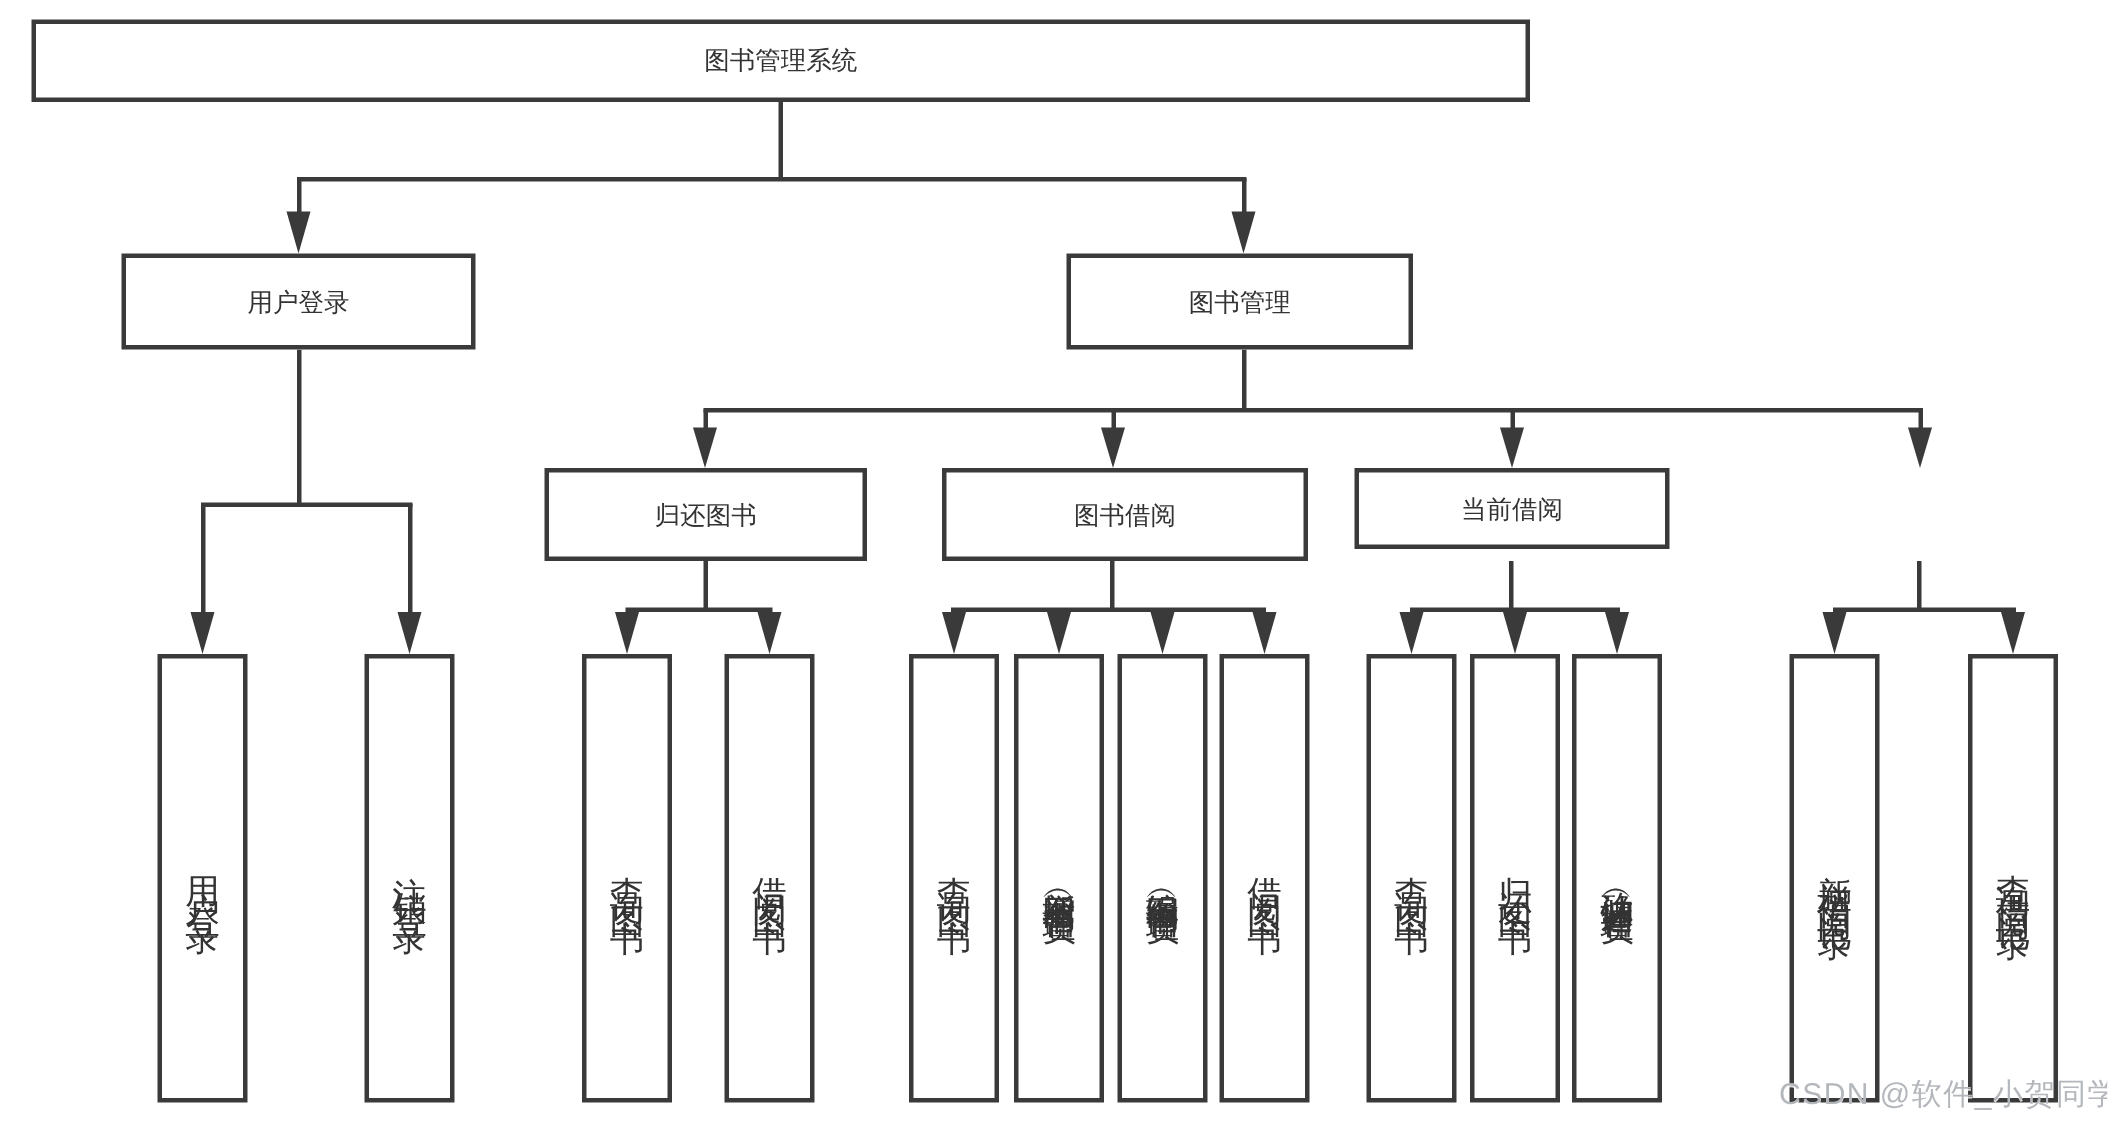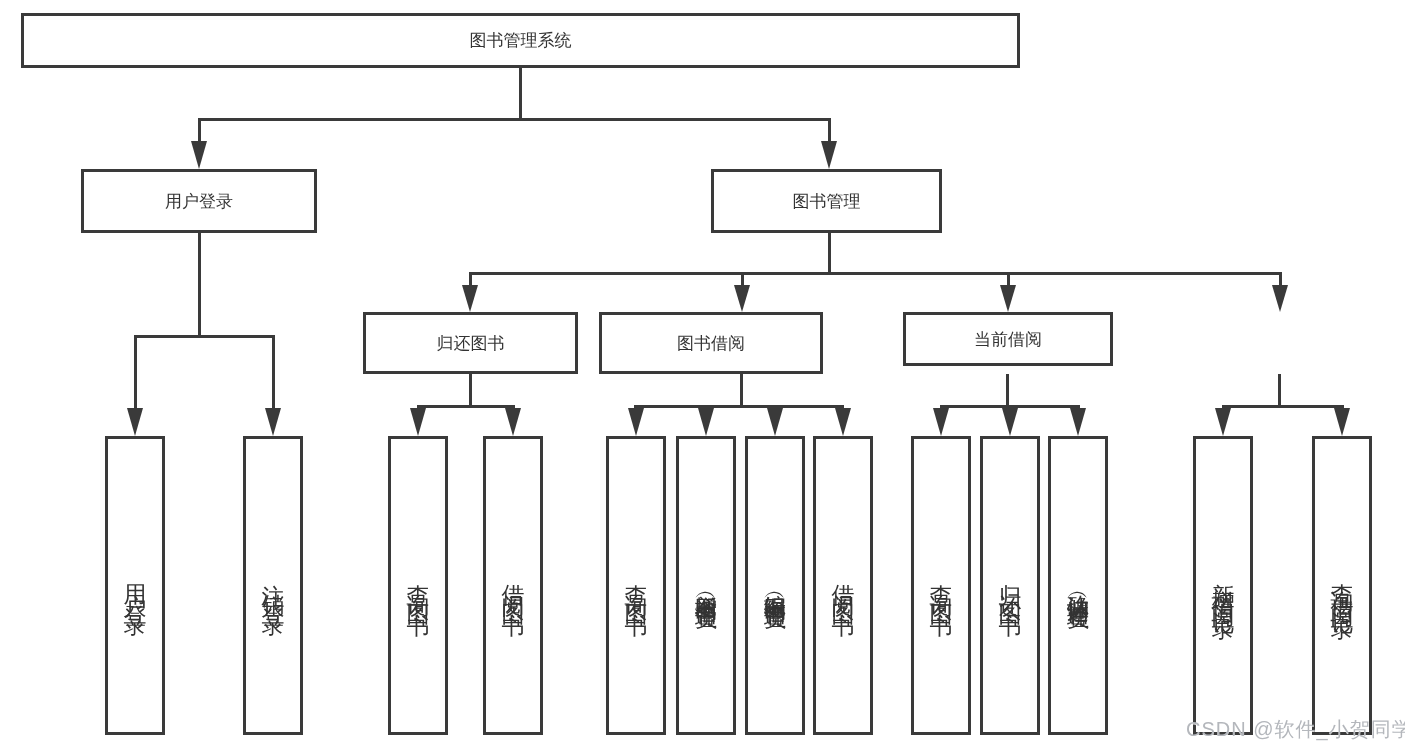--- a/index.html
+++ b/index.html
@@ -74,21 +74,21 @@
   <div class="vline" style="left:469px;top:273px;height:14px"></div>
   <div class="vline" style="left:741px;top:273px;height:14px"></div>
   <div class="vline" style="left:1007px;top:273px;height:14px"></div>
   <div class="vline" style="left:1279px;top:273px;height:14px"></div>
   <div class="arrow short" style="left:462px;top:285px"></div>
   <div class="arrow short" style="left:734px;top:285px"></div>
   <div class="arrow short" style="left:1000px;top:285px"></div>
   <div class="arrow short" style="left:1272px;top:285px"></div>
 
   <div class="box h" style="left:363px;top:312px;width:215px;height:62px">归还图书</div>
-  <div class="box h" style="left:599px;top:312px;width:224px;height:62px">图书借阅</div>
+  <div class="box h" style="left:628px;top:312px;width:244px;height:62px">图书借阅</div>
   <div class="box h" style="left:903px;top:312px;width:210px;height:54px">当前借阅</div>
 
   <div class="vline" style="left:469px;top:374px;height:33px"></div>
   <div class="hline" style="left:417px;top:405px;width:98px"></div>
   <div class="arrow" style="left:410px;top:408px"></div>
   <div class="arrow" style="left:505px;top:408px"></div>
 
   <div class="vline" style="left:740px;top:374px;height:33px"></div>
   <div class="hline" style="left:634px;top:405px;width:210px"></div>
   <div class="arrow" style="left:628px;top:408px"></div>

